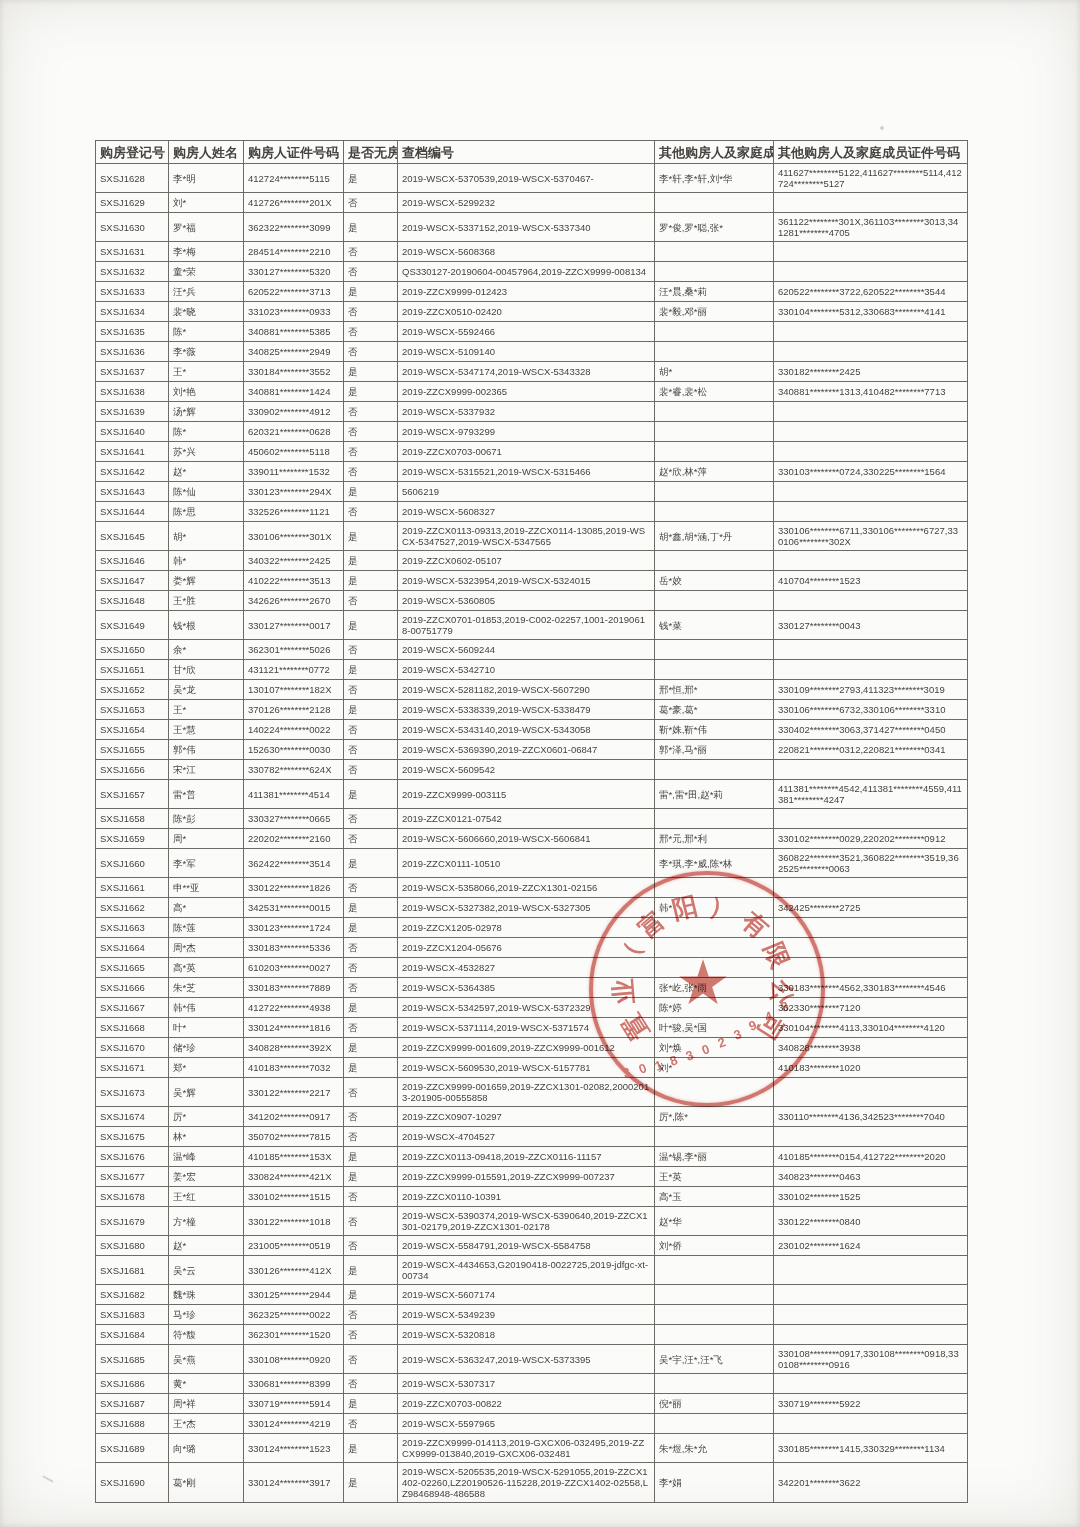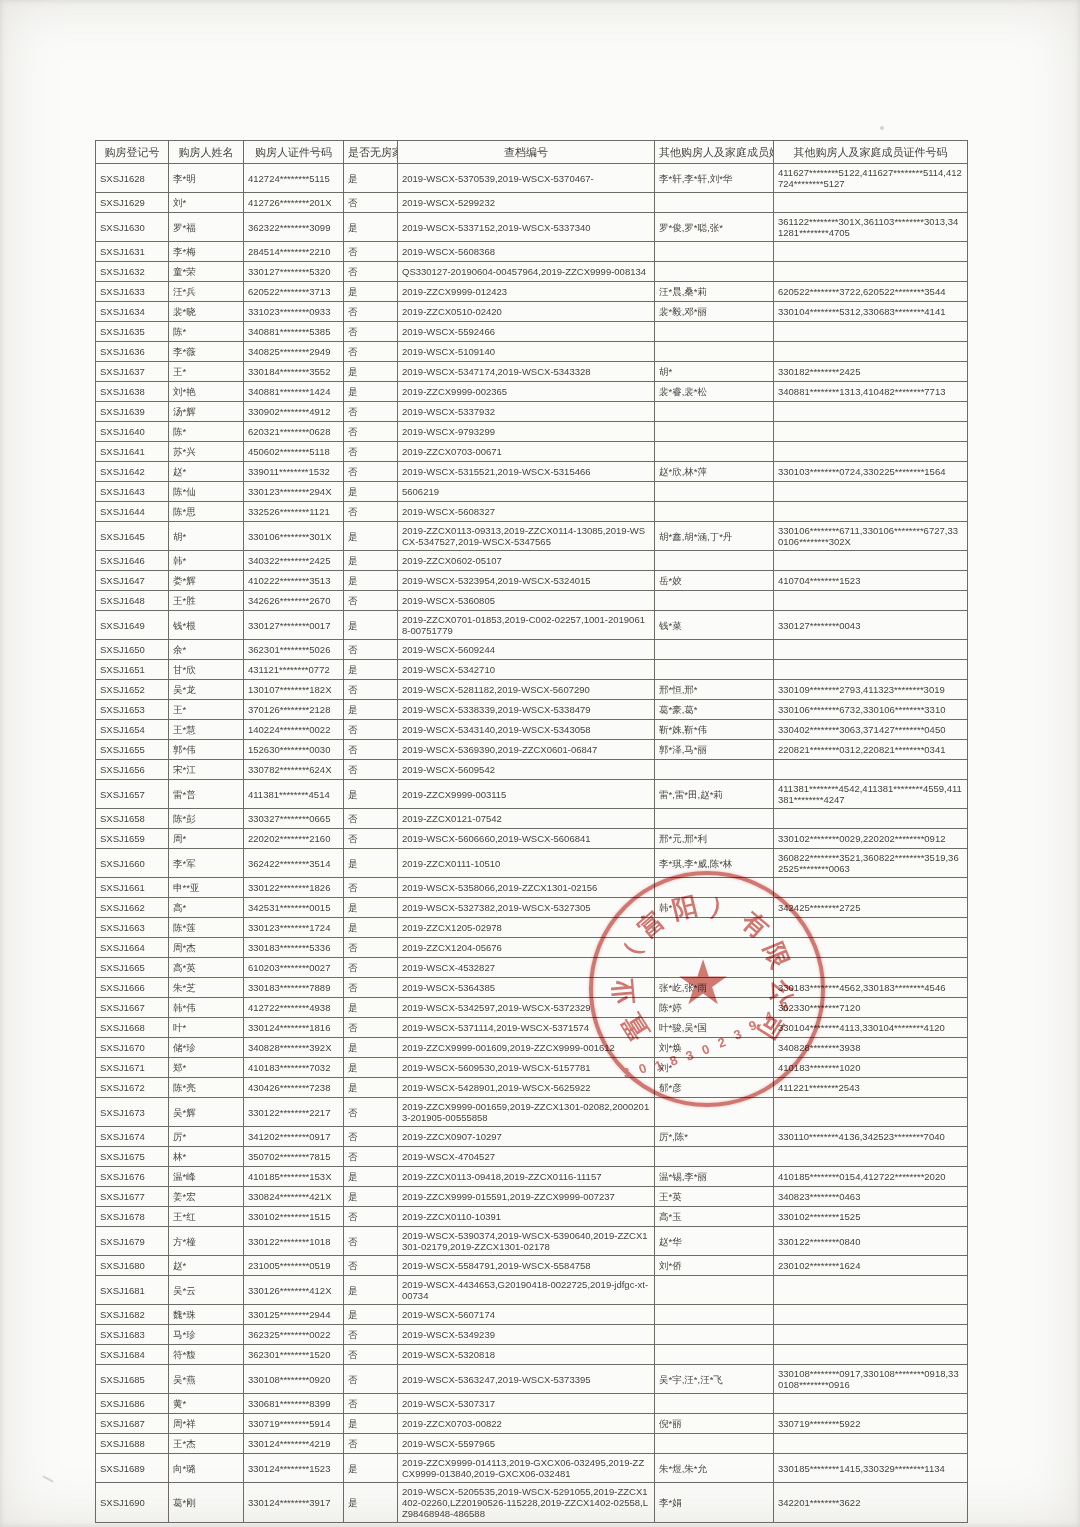--- a/index.html
+++ b/index.html
@@ -18,22 +18,22 @@
     border-collapse:collapse;table-layout:fixed;
     font-size:9.5px;line-height:11px;color:#46433f;
   }
   .reg-table th,.reg-table td{
     border:1px solid #6e6a64;
     padding:3px 4px;vertical-align:middle;text-align:left;
     word-break:break-all;
   }
   .reg-table{border:1.5px solid #57534d;}
   .reg-table th{
-    font-weight:normal;font-size:11px;white-space:nowrap;
-    height:16px;overflow:hidden;text-align:center;
+    font-weight:bold;font-size:13px;white-space:nowrap;
+    height:16px;overflow:hidden;
   }
   .reg-table td{height:13px;}
   .col-reg{width:73px}.col-name{width:75px}.col-idno{width:100px}
   .col-nohouse{width:54px}.col-archive{width:257px}
   .col-onames{width:119px}.col-oids{width:194px}
   
   .stamp{
     position:absolute;left:585px;top:867px;width:236px;height:236px;
     opacity:.72;mix-blend-mode:multiply;pointer-events:none;
   }
@@ -512,29 +512,20 @@
   <tr>
     <td>SXSJ1671</td>
     <td>郑*</td>
     <td>410183********7032</td>
     <td>是</td>
     <td>2019-WSCX-5609530,2019-WSCX-5157781</td>
     <td>刘*</td>
     <td>410183********1020</td>
   </tr>
 
-  <tr>
-    <td>SXSJ1672</td>
-    <td>陈*亮</td>
-    <td>430426********7238</td>
-    <td>是</td>
-    <td>2019-WSCX-5428901,2019-WSCX-5625922</td>
-    <td>郁*彦</td>
-    <td>411221********2543</td>
-  </tr>
 
   <tr>
     <td>SXSJ1673</td>
     <td>吴*辉</td>
     <td>330122********2217</td>
     <td>否</td>
     <td>2019-ZZCX9999-001659,2019-ZZCX1301-02082,20002013-201905-00555858</td>
     <td></td>
     <td></td>
   </tr>

